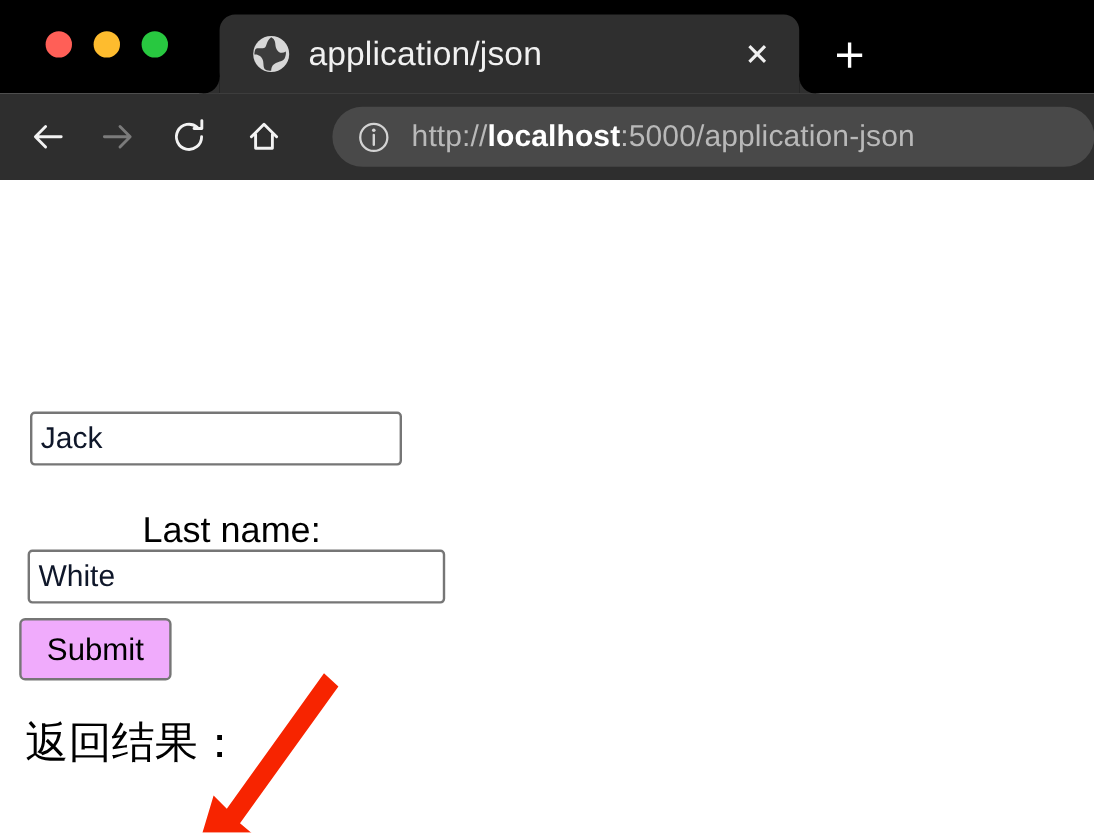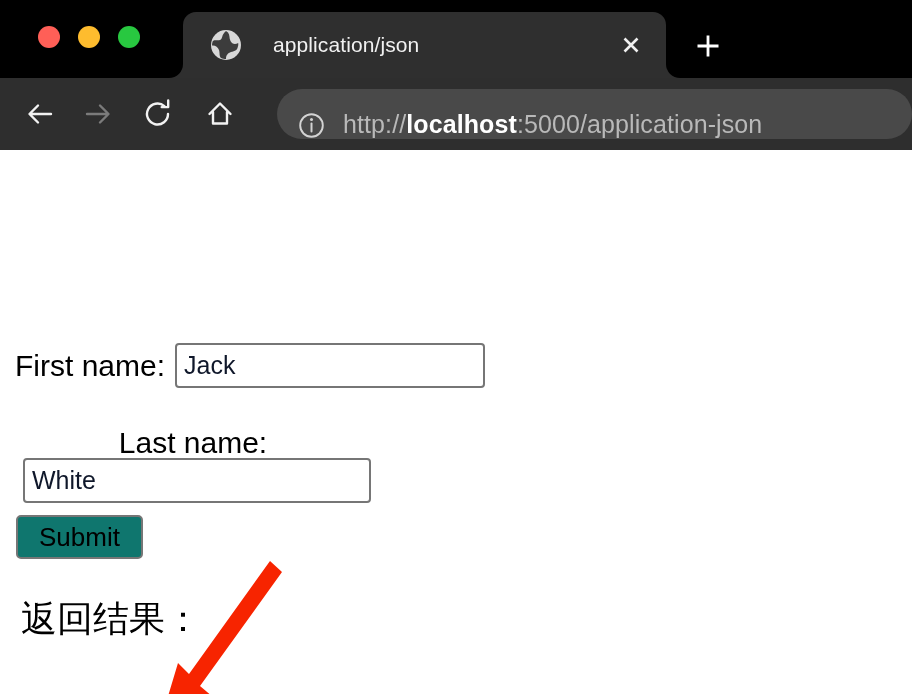--- a/index.html
+++ b/index.html
@@ -83,24 +83,23 @@
     top: 16px;
     width: 34px;
     height: 34px;
   }
   .tab-title {
     position: absolute;
     left: 74px;
     top: 50%;
     transform: translateY(-50%);
     color: #f1f1f1;
-    font-size: 21px;
+    font-size: 28px;
     letter-spacing: .1px;
     white-space: nowrap;
-    margin-left: 16px;
   }
   .tab-close {
     position: absolute;
     right: 18px;
     top: 50%;
     transform: translateY(-50%);
     width: 34px;
     height: 34px;
     display: flex;
     align-items: center;
@@ -140,21 +139,21 @@
 
   .omnibox {
     position: absolute;
     left: 277px;
     top: 11px;
     right: 0;
     height: 50px;
     background: #494949;
     border-radius: 25px;
     display: flex;
-    align-items: flex-end;
+    align-items: center;
     padding-left: 21px;
     box-sizing: border-box;
     overflow: hidden;
   }
   .info-icon {
     width: 27px;
     height: 27px;
     flex: none;
   }
   .url {
@@ -204,22 +203,22 @@
     outline: none;
   }
   .text-input.i1 { width: 310px; height: 45px; }
   .text-input.i2 { width: 348px; height: 45px; margin-left: 8px; }
 
   .submit-btn {
     position: absolute;
     left: 16px;
     top: 365px;
     width: 127px;
-    height: 44px;
-    background: #0f766e;
+    height: 52px;
+    background: #f0abfc;
     border: 2px solid #767676;
     border-radius: 5px;
     font-family: "Liberation Sans", sans-serif;
     font-size: 26px;
     color: #000000;
     line-height: 1;
     padding: 0;
     cursor: default;
   }
 
@@ -317,21 +316,20 @@
           <path d="M13.5 11.4 L13.5 19.6" stroke="#d3d3d3" stroke-width="2" stroke-linecap="round"></path>
         </svg>
       </span>
       <span class="url"><span>http://</span><span class="host">localhost</span><span>:5000/application-json</span></span>
     </div>
   </div>
 
   <div class="page">
 
     <div class="form-row r1">
-      <span class="field-label">First name:</span>
       <input class="text-input i1" type="text" value="Jack" style="">
     </div>
 
     <div class="form-row r2">
       <span class="field-label">Last name:</span>
       <input class="text-input i2" type="text" value="White" style="">
     </div>
 
     <button class="submit-btn">Submit</button>
 

